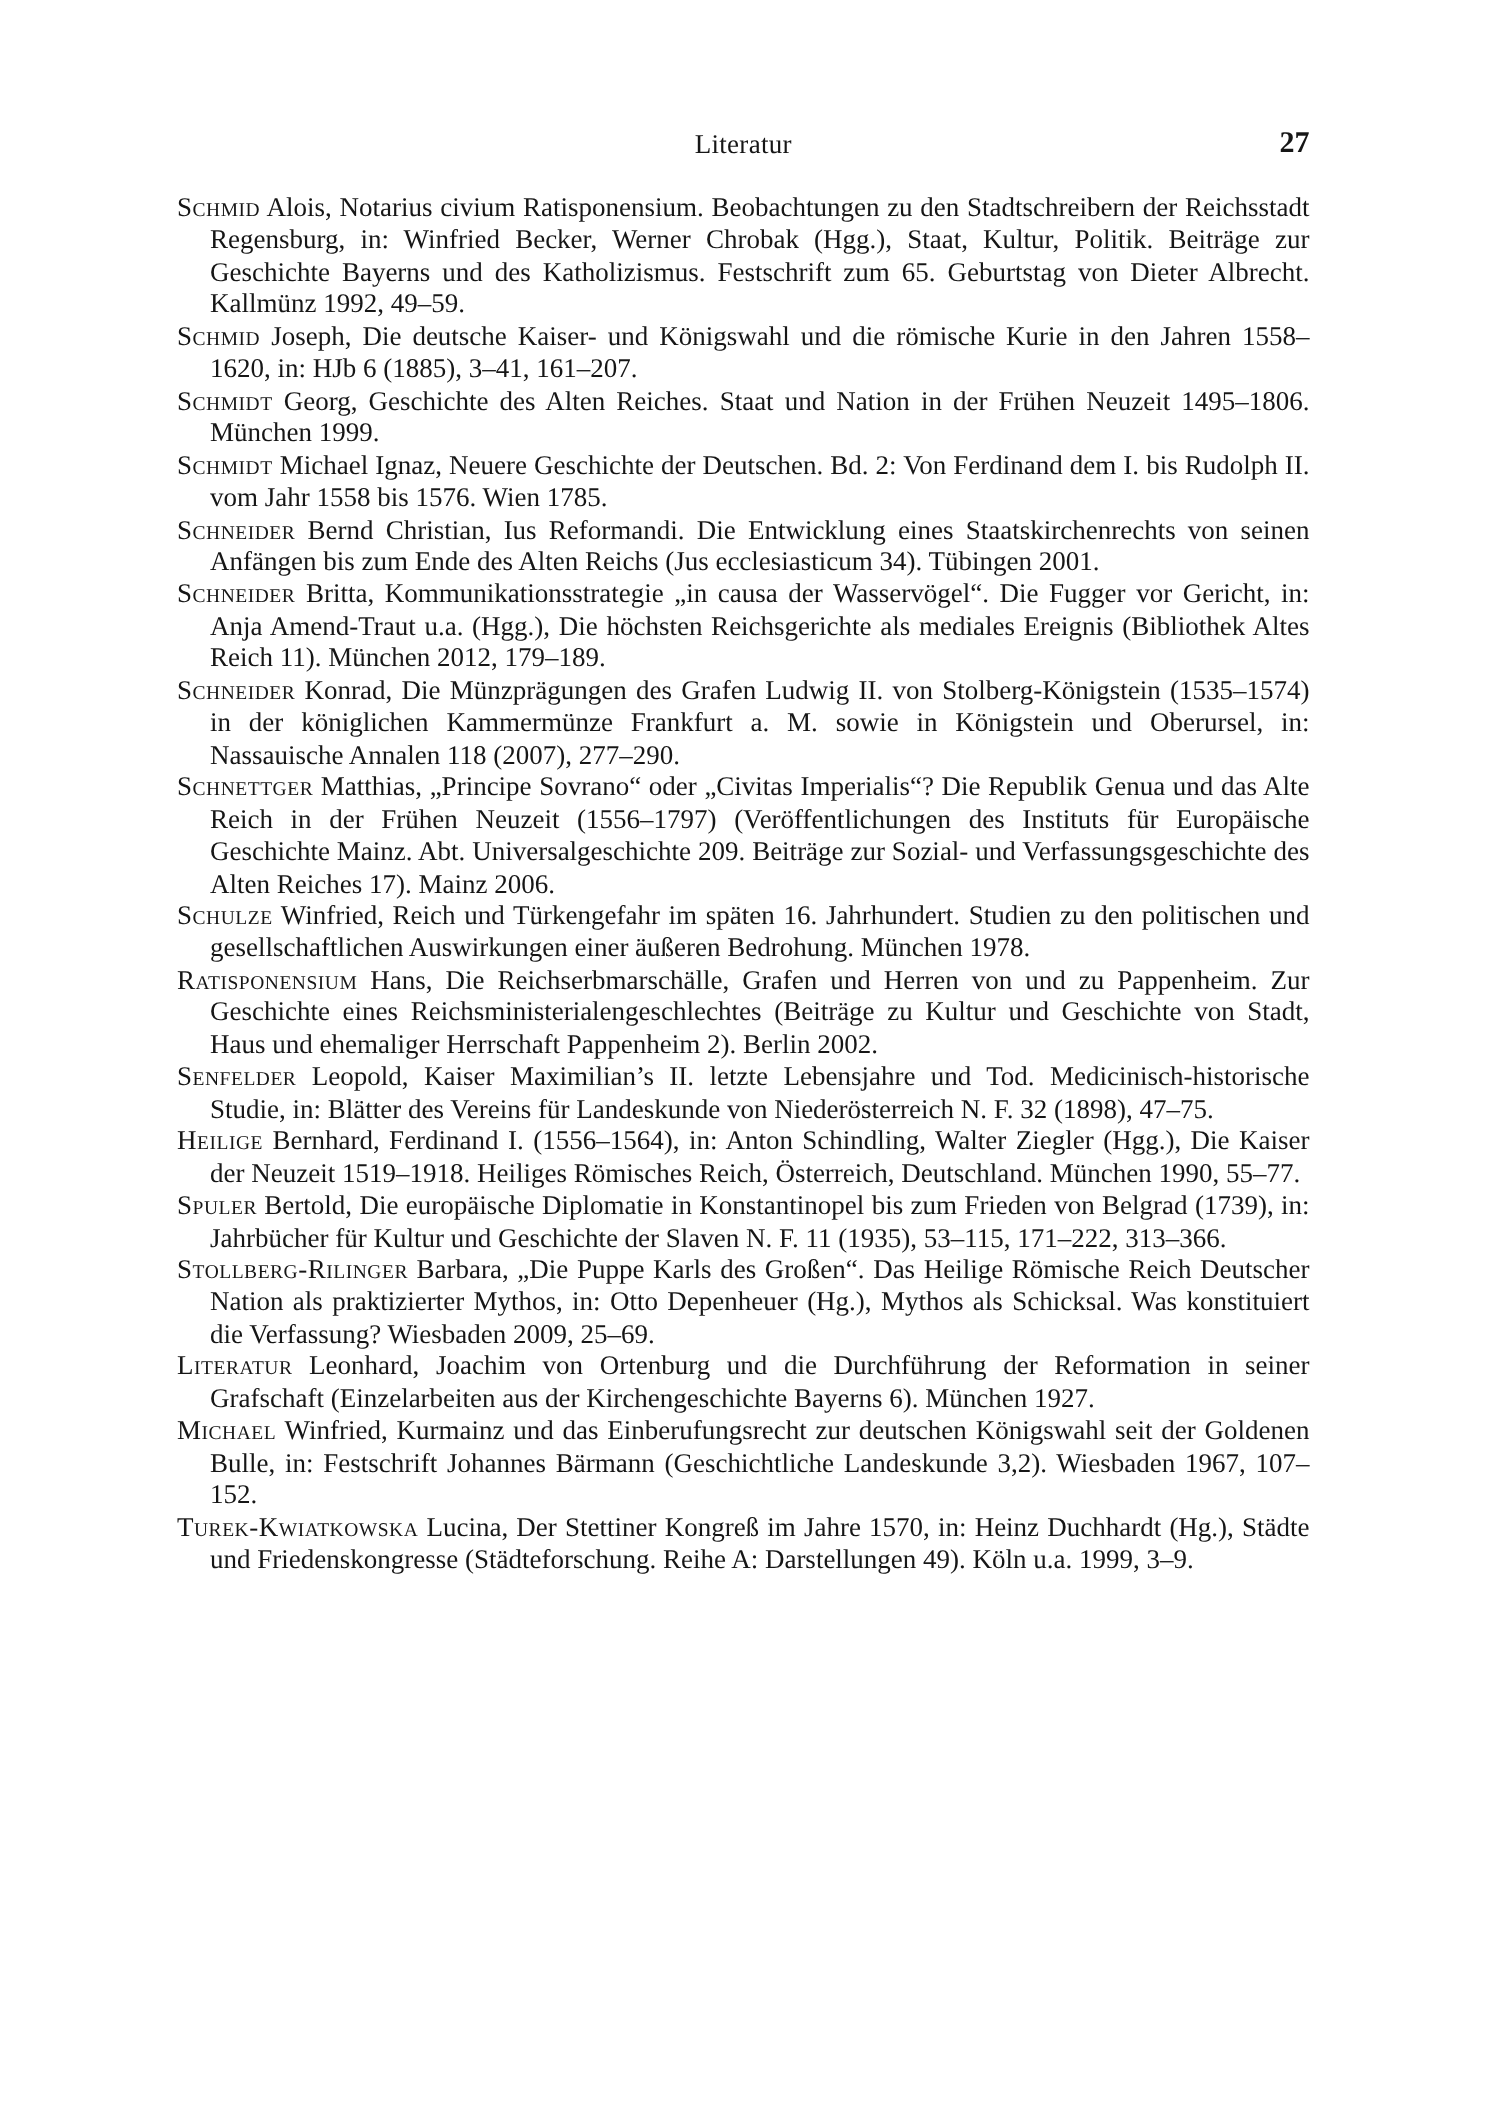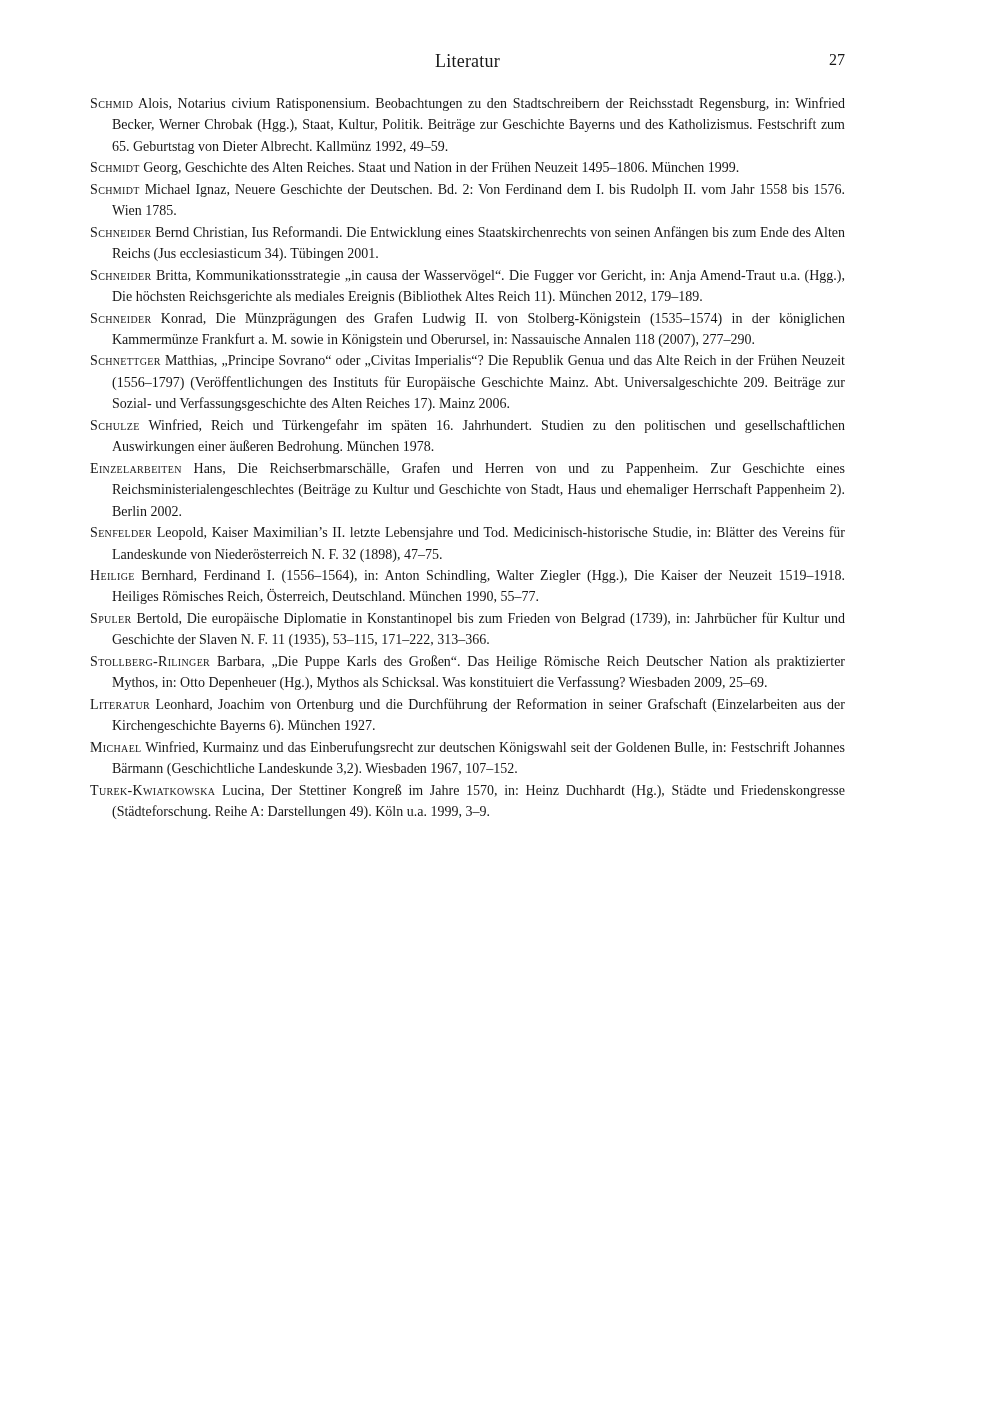--- a/index.html
+++ b/index.html
@@ -10,44 +10,45 @@
   body {
     width: 1004px;
     height: 1418px;
     font-family: "Liberation Serif", "DejaVu Serif", serif;
     color: #161616;
     overflow: hidden;
   }
   .page {
     position: relative;
     width: 755px;
-    margin-left: 90px;
-    padding-top: 50px;
+    margin-left: 118px;
+    padding-top: 85px;
     box-sizing: content-box;
   }
   .running-head {
     position: relative;
     height: 22px;
     margin-bottom: 21px;
     font-size: 18px;
     line-height: 22px;
   }
   .head-title {
     display: block;
     text-align: center;
     letter-spacing: 0.2px;
   }
   .head-number {
     position: absolute;
     right: 0;
     top: -1px;
-    font-size: 16px;
+    font-size: 20px;
+    font-weight: bold;
   }
   .entries {
-    font-size: 14px;
+    font-size: 18px;
     line-height: 21.45px;
   }
   p.entry {
     margin: 0;
     padding-left: 22px;
     text-indent: -22px;
     text-align: justify;
     hyphens: manual;
   }
   .sc {
@@ -60,28 +61,29 @@
 
 <div class="page">
 
   <div class="running-head">
     <span class="head-title">Literatur</span>
     <span class="head-number">27</span>
   </div>
 
   <div class="entries">
     <p class="entry"><span class="sc">Schmid</span> <span>Alois, Notarius civium Ratisponensium. Beobachtungen zu den Stadtschreibern der Reichsstadt Regensburg, in: Winfried Becker, Werner Chrobak (Hgg.), Staat, Kultur, Politik. Beiträge zur Geschichte Bayerns und des Katholizismus. Festschrift zum 65. Geburtstag von Dieter Albrecht. Kallmünz 1992, 49–59.</span></p>
+    <p class="entry"><span class="sc">Schmid</span> <span>Joseph, Die deutsche Kaiser- und Königswahl und die römische Kurie in den Jahren 1558–1620, in: HJb 6 (1885), 3–41, 161–207.</span></p>
     <p class="entry"><span class="sc">Schmidt</span> <span>Georg, Geschichte des Alten Reiches. Staat und Nation in der Frühen Neuzeit 1495–1806. München 1999.</span></p>
     <p class="entry"><span class="sc">Schmidt</span> <span>Michael Ignaz, Neuere Geschichte der Deutschen. Bd. 2: Von Ferdinand dem I. bis Rudolph II. vom Jahr 1558 bis 1576. Wien 1785.</span></p>
     <p class="entry"><span class="sc">Schneider</span> <span>Bernd Christian, Ius Reformandi. Die Entwicklung eines Staatskirchenrechts von seinen Anfängen bis zum Ende des Alten Reichs (Jus ecclesiasticum 34). Tübingen 2001.</span></p>
     <p class="entry"><span class="sc">Schneider</span> <span>Britta, Kommunikationsstrategie „in causa der Wasservögel“. Die Fugger vor Gericht, in: Anja Amend-Traut u.a. (Hgg.), Die höchsten Reichsgerichte als mediales Ereignis (Bibliothek Altes Reich 11). München 2012, 179–189.</span></p>
     <p class="entry"><span class="sc">Schneider</span> <span>Konrad, Die Münzprägungen des Grafen Ludwig II. von Stolberg-Königstein (1535–1574) in der königlichen Kammermünze Frankfurt a. M. sowie in Königstein und Oberursel, in: Nassauische Annalen 118 (2007), 277–290.</span></p>
     <p class="entry"><span class="sc">Schnettger</span> <span>Matthias, „Principe Sovrano“ oder „Civitas Imperialis“? Die Republik Genua und das Alte Reich in der Frühen Neuzeit (1556–1797) (Veröffentlichungen des Instituts für Europäische Geschichte Mainz. Abt. Universalgeschichte 209. Beiträge zur Sozial- und Verfassungsgeschichte des Alten Reiches 17). Mainz 2006.</span></p>
     <p class="entry"><span class="sc">Schulze</span> <span>Winfried, Reich und Türkengefahr im späten 16. Jahrhundert. Studien zu den politischen und gesellschaftlichen Auswirkungen einer äußeren Bedrohung. München 1978.</span></p>
-    <p class="entry"><span class="sc">Einzelarbeiten</span> <span>Hans, Die Reichserbmarschälle, Grafen und Herren von und zu Pappenheim. Zur Geschichte eines Reichsministerialengeschlechtes (Beiträge zu Kultur und Geschichte von Stadt, Haus und ehemaliger Herrschaft Pappenheim 2). Berlin 2002.</span></p>
+    <p class="entry"><span class="sc">Ratisponensium</span> <span>Hans, Die Reichserbmarschälle, Grafen und Herren von und zu Pappenheim. Zur Geschichte eines Reichsministerialengeschlechtes (Beiträge zu Kultur und Geschichte von Stadt, Haus und ehemaliger Herrschaft Pappenheim 2). Berlin 2002.</span></p>
     <p class="entry"><span class="sc">Senfelder</span> <span>Leopold, Kaiser Maximilian’s II. letzte Lebensjahre und Tod. Medicinisch-historische Studie, in: Blätter des Vereins für Landeskunde von Niederösterreich N. F. 32 (1898), 47–75.</span></p>
     <p class="entry"><span class="sc">Heilige</span> <span>Bernhard, Ferdinand I. (1556–1564), in: Anton Schindling, Walter Ziegler (Hgg.), Die Kaiser der Neuzeit 1519–1918. Heiliges Römisches Reich, Österreich, Deutschland. München 1990, 55–77.</span></p>
     <p class="entry"><span class="sc">Spuler</span> <span>Bertold, Die europäische Diplomatie in Konstantinopel bis zum Frieden von Belgrad (1739), in: Jahrbücher für Kultur und Geschichte der Slaven N. F. 11 (1935), 53–115, 171–222, 313–366.</span></p>
     <p class="entry"><span class="sc">Stollberg-Rilinger</span> <span>Barbara, „Die Puppe Karls des Großen“. Das Heilige Römische Reich Deutscher Nation als praktizierter Mythos, in: Otto Depenheuer (Hg.), Mythos als Schicksal. Was konstituiert die Verfassung? Wiesbaden 2009, 25–69.</span></p>
     <p class="entry"><span class="sc">Literatur</span> <span>Leonhard, Joachim von Ortenburg und die Durchführung der Reformation in seiner Grafschaft (Einzelarbeiten aus der Kirchengeschichte Bayerns 6). München 1927.</span></p>
     <p class="entry"><span class="sc">Michael</span> <span>Winfried, Kurmainz und das Einberufungsrecht zur deutschen Königswahl seit der Goldenen Bulle, in: Festschrift Johannes Bärmann (Geschichtliche Landeskunde 3,2). Wiesbaden 1967, 107–152.</span></p>
     <p class="entry"><span class="sc">Turek-Kwiatkowska</span> <span>Lucina, Der Stettiner Kongreß im Jahre 1570, in: Heinz Duchhardt (Hg.), Städte und Friedenskongresse (Städteforschung. Reihe A: Darstellungen 49). Köln u.a. 1999, 3–9.</span></p>
   </div>
 
 </div>

